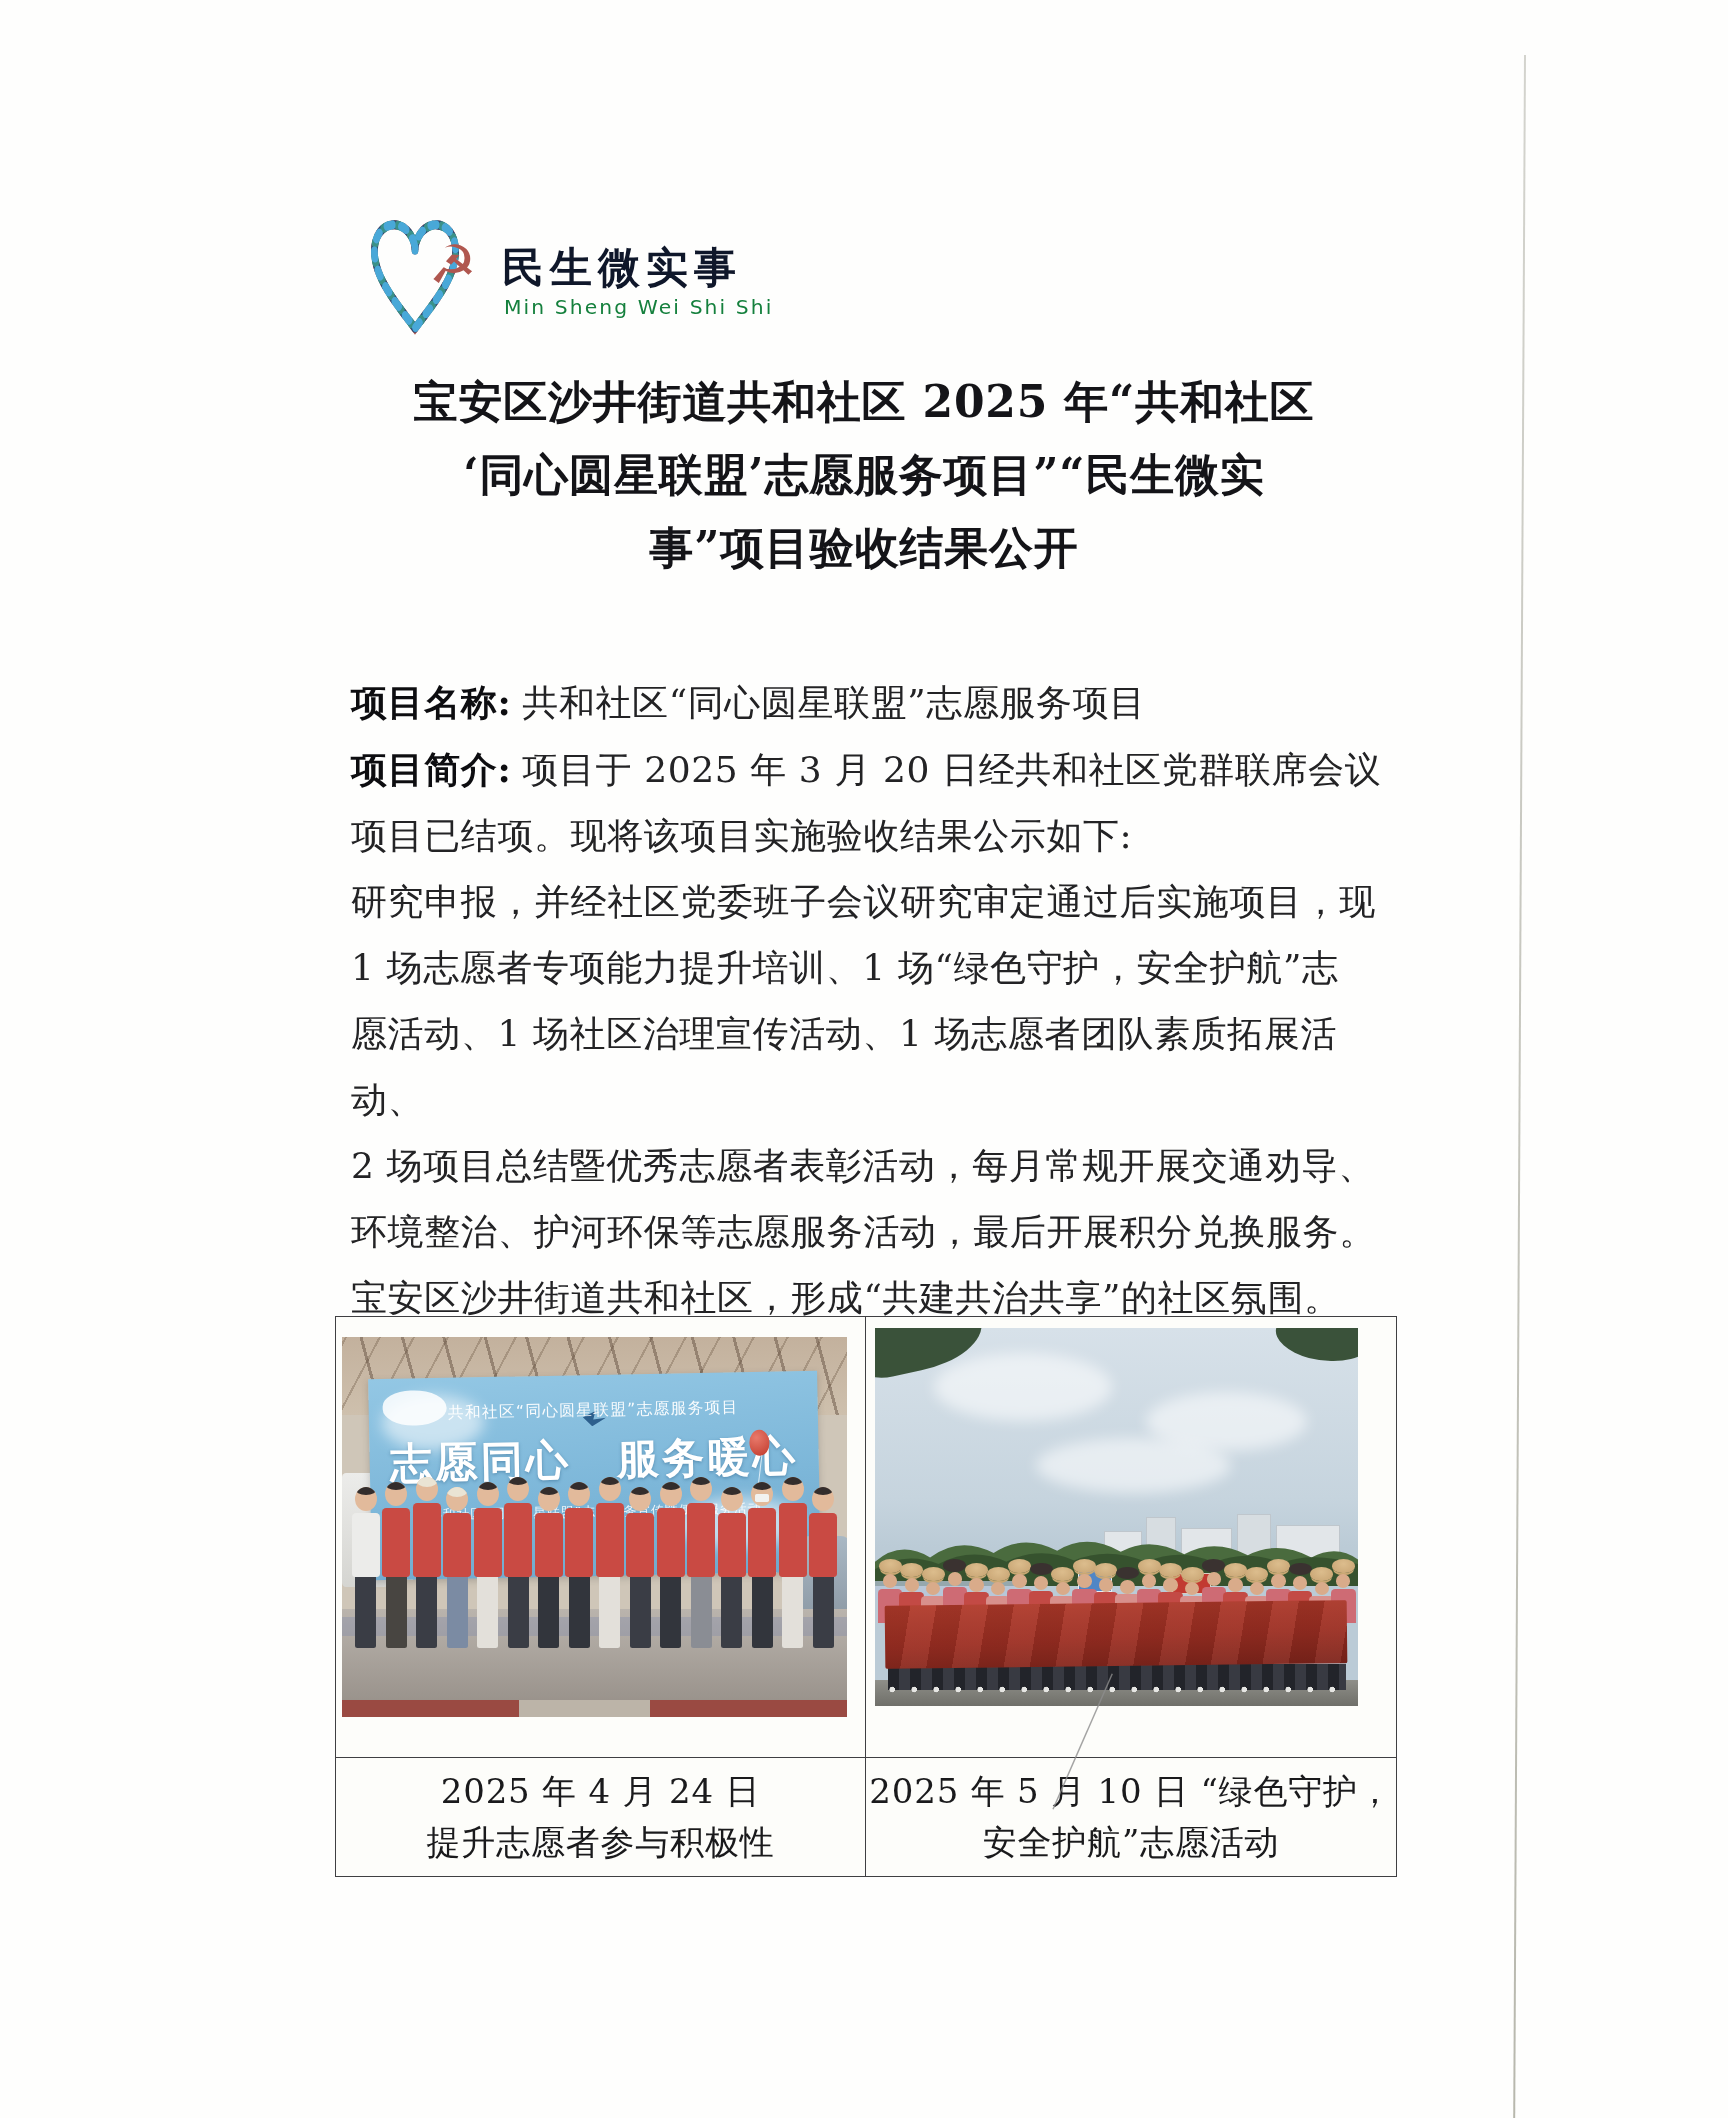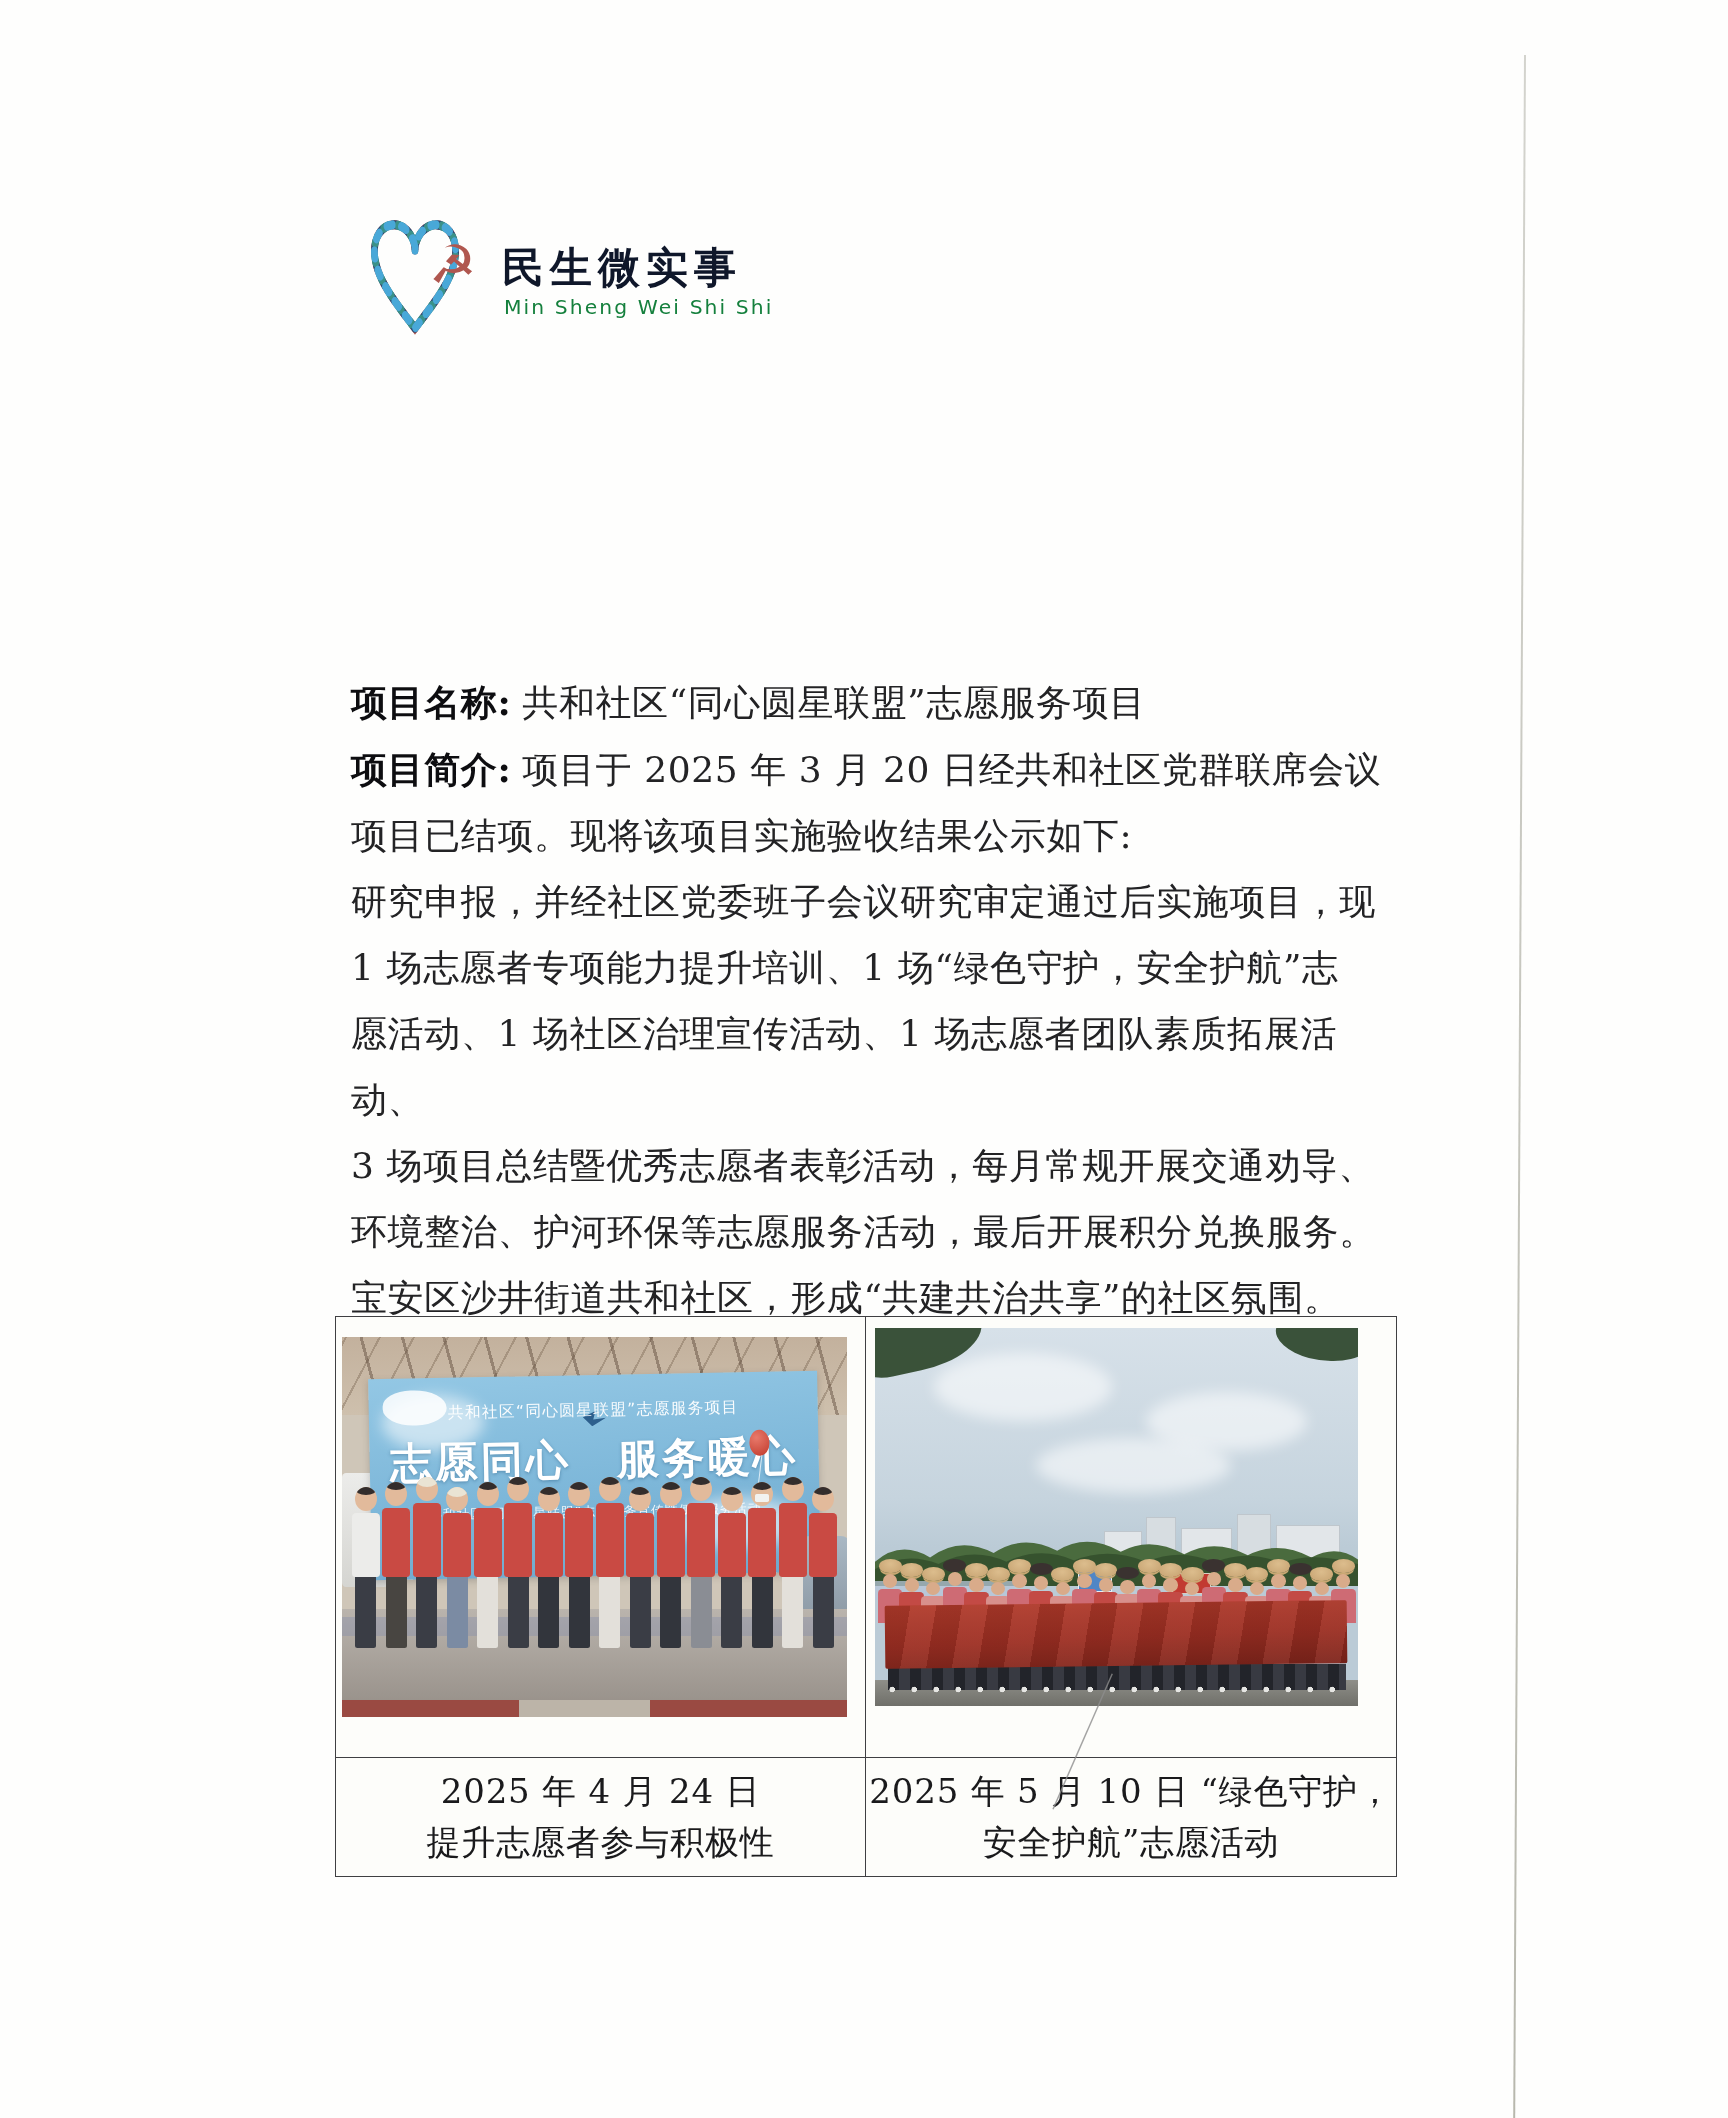--- a/index.html
+++ b/index.html
@@ -122,29 +122,34 @@
       <path d="M50 30 C50 22 42 12 30 12 C16 12 8 24 12 38 C16 54 34 70 50 86 C66 70 84 54 88 38 C92 24 84 12 70 12 C58 12 50 22 50 30 Z" fill="none" stroke-width="6.5" stroke-linecap="round" stroke-dasharray="6 8" stroke-dashoffset="0" stroke="#b0574f"></path>
       <path d="M50 30 C50 22 42 12 30 12 C16 12 8 24 12 38 C16 54 34 70 50 86 C66 70 84 54 88 38 C92 24 84 12 70 12 C58 12 50 22 50 30 Z" fill="none" stroke-width="6.5" stroke-linecap="round" stroke-dasharray="6 8" stroke-dashoffset="3.5" stroke="#2e4a73"></path>
       <path d="M50 30 C50 22 42 12 30 12 C16 12 8 24 12 38 C16 54 34 70 50 86 C66 70 84 54 88 38 C92 24 84 12 70 12 C58 12 50 22 50 30 Z" fill="none" stroke-width="6.5" stroke-linecap="round" stroke-dasharray="5 9" stroke-dashoffset="7" stroke="#3a9188"></path>
       <path d="M50 30 C50 22 42 12 30 12 C16 12 8 24 12 38 C16 54 34 70 50 86 C66 70 84 54 88 38 C92 24 84 12 70 12 C58 12 50 22 50 30 Z" fill="none" stroke-width="6.5" stroke-linecap="round" stroke-dasharray="5 9" stroke-dashoffset="10.5" stroke="#49a8d8"></path>
     </svg>
     <span id="hammer">☭</span>
     <div id="logo-zh">民生微实事</div>
     <div id="logo-py">Min Sheng Wei Shi Shi</div>
   </header>
 
+  <div id="title">
+    <div class="tline">宝安区沙井街道共和社区 2025 年“共和社区</div>
+    <div class="tline">‘同心圆星联盟’志愿服务项目”“民生微实</div>
+    <div class="tline">事”项目验收结果公开</div>
+  </div>
 
   <div id="bodytext">
     <div class="bline"><b class="lbl">项目名称:</b><span>共和社区“同心圆星联盟”志愿服务项目</span></div>
     <div class="bline"><b class="lbl">项目简介:</b><span>项目于 2025 年 3 月 20 日经共和社区党群联席会议</span></div>
     <div class="bline"><span>项目已结项。现将该项目实施验收结果公示如下:</span></div>
     <div class="bline"><span>研究申报，并经社区党委班子会议研究审定通过后实施项目，现</span></div>
     <div class="bline"><span>1 场志愿者专项能力提升培训、1 场“绿色守护，安全护航”志</span></div>
     <div class="bline"><span>愿活动、1 场社区治理宣传活动、1 场志愿者团队素质拓展活动、</span></div>
-    <div class="bline"><span>3 场项目总结暨优秀志愿者表彰活动，每月常规开展交通劝导、</span></div>
+    <div class="bline"><span>2 场项目总结暨优秀志愿者表彰活动，每月常规开展交通劝导、</span></div>
     <div class="bline"><span>环境整治、护河环保等志愿服务活动，最后开展积分兑换服务。</span></div>
     <div class="bline"><span>宝安区沙井街道共和社区，形成“共建共治共享”的社区氛围。</span></div>
   </div>
 
   <div id="table">
 
     <div class="cell r0c0">
       <figure id="photoL">
         <div class="treesL"></div>
         <div class="van"></div>

